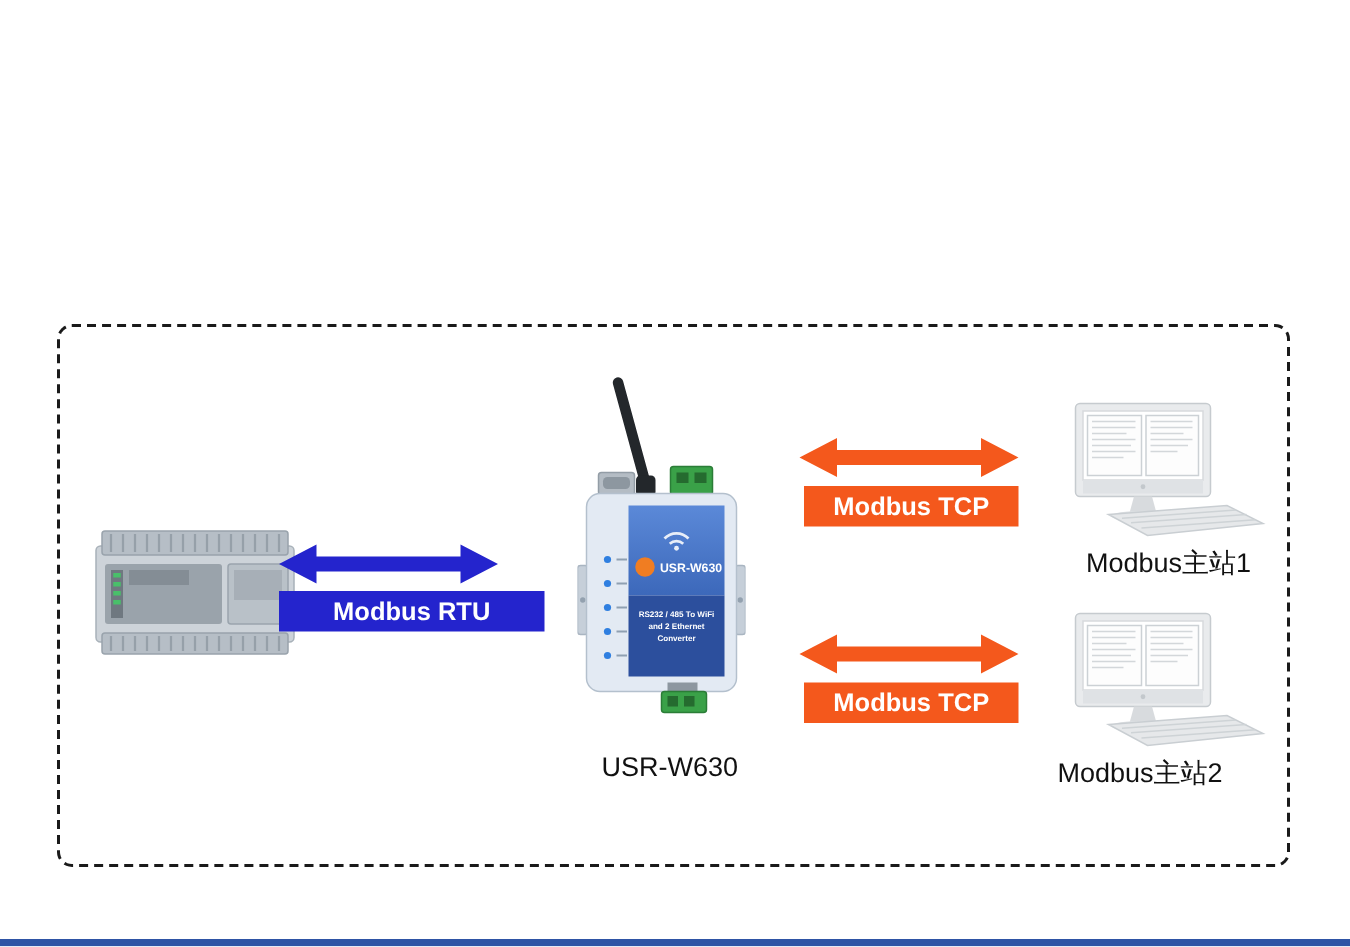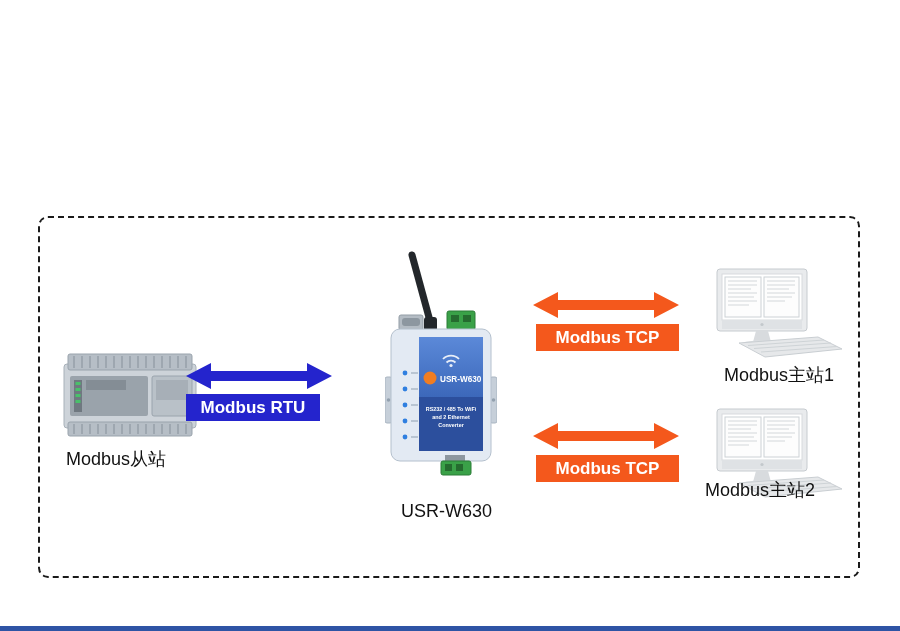--- a/index.html
+++ b/index.html
@@ -71,26 +71,25 @@
         <rect x="94" y="28" width="32" height="20" fill="#a7afb7"></rect>
       </symbol>
     </defs>
   </svg>
 
   <div class="abs boundary"></div>
 
   <svg class="abs" style="left:62px;top:352px" width="136" height="88" viewBox="0 0 136 88">
     <use href="#sym-plc"></use>
   </svg>
-  <div class="abs node-label" style="left:66px;top:447px">Modbus从站</div>
 
   <svg class="abs" style="left:184px;top:361px" width="150" height="30" viewBox="0 0 150 30">
     <use href="#sym-arrow" fill="#2424cd"></use>
   </svg>
-  <div class="abs chip chip-blue" style="left:186px;top:394px;width:134px">Modbus RTU</div>
+  <div class="abs chip chip-blue" style="left:186px;top:394px;width:177px">Modbus RTU</div>
 
   <svg class="abs" style="left:385px;top:245px" width="112" height="235" viewBox="0 0 112 235">
     <g>
       <line x1="45" y1="76" x2="27" y2="10" stroke="#23272b" stroke-width="7" stroke-linecap="round"></line>
       <rect x="39" y="72" width="13" height="14" rx="3" fill="#23272b"></rect>
     </g>
     <g>
       <rect x="14" y="70" width="24" height="15" rx="2" fill="#b4bcc4" stroke="#939da6"></rect>
       <rect x="17" y="73" width="18" height="8" rx="3" fill="#8d97a0"></rect>
     </g>
@@ -146,17 +145,17 @@
   <div class="abs chip chip-orange" style="left:536px;top:455px;width:143px">Modbus TCP</div>
 
   <svg class="abs" style="left:705px;top:268px" width="145" height="92" viewBox="0 0 145 92">
     <use href="#sym-pc"></use>
   </svg>
   <div class="abs node-label" style="left:724px;top:363px">Modbus主站1</div>
 
   <svg class="abs" style="left:705px;top:408px" width="145" height="92" viewBox="0 0 145 92">
     <use href="#sym-pc"></use>
   </svg>
-  <div class="abs node-label" style="left:705px;top:478px">Modbus主站2</div>
+  <div class="abs node-label" style="left:705px;top:503px">Modbus主站2</div>
 
   <div class="abs footer-bar"></div>
 
 </div>
 
 </body></html>

